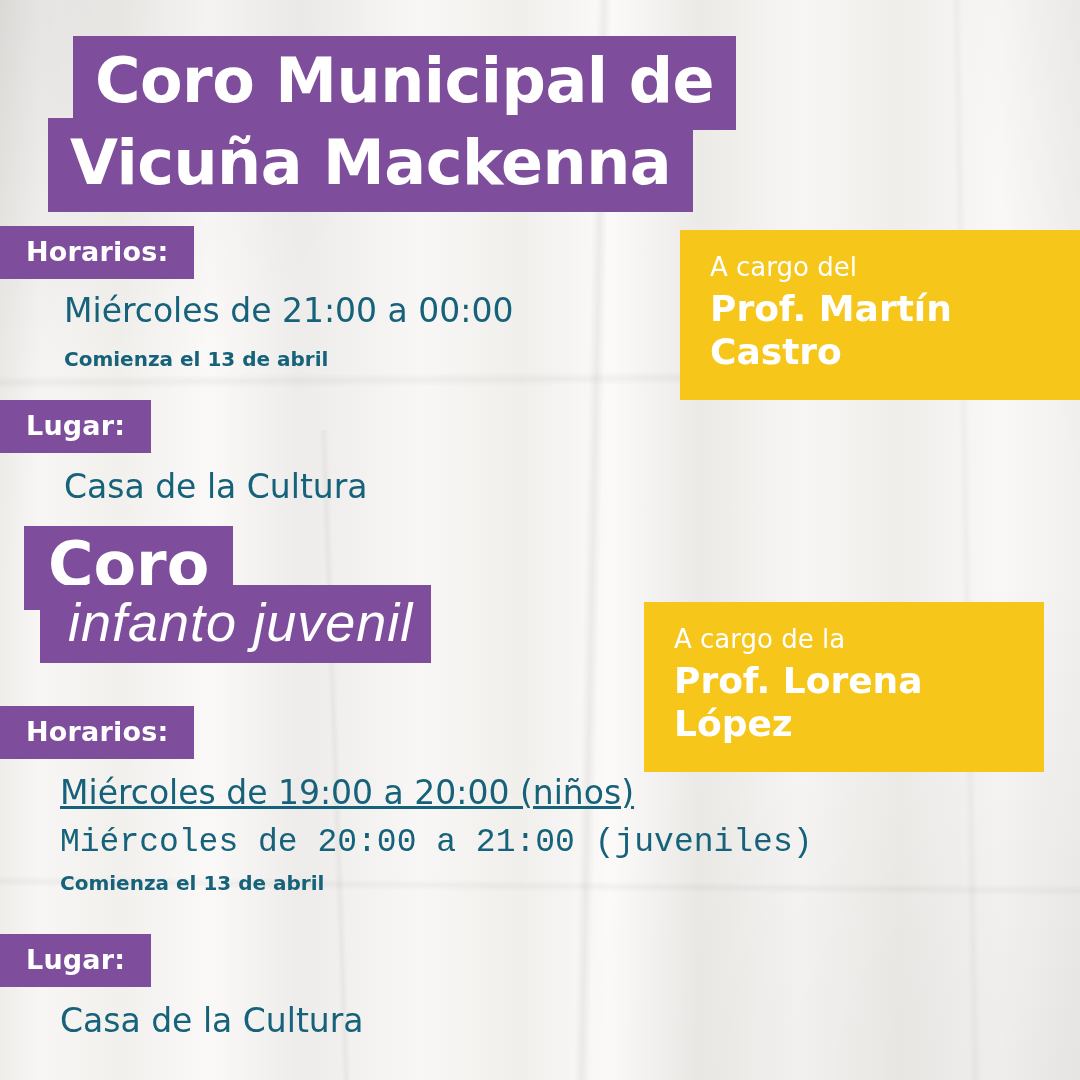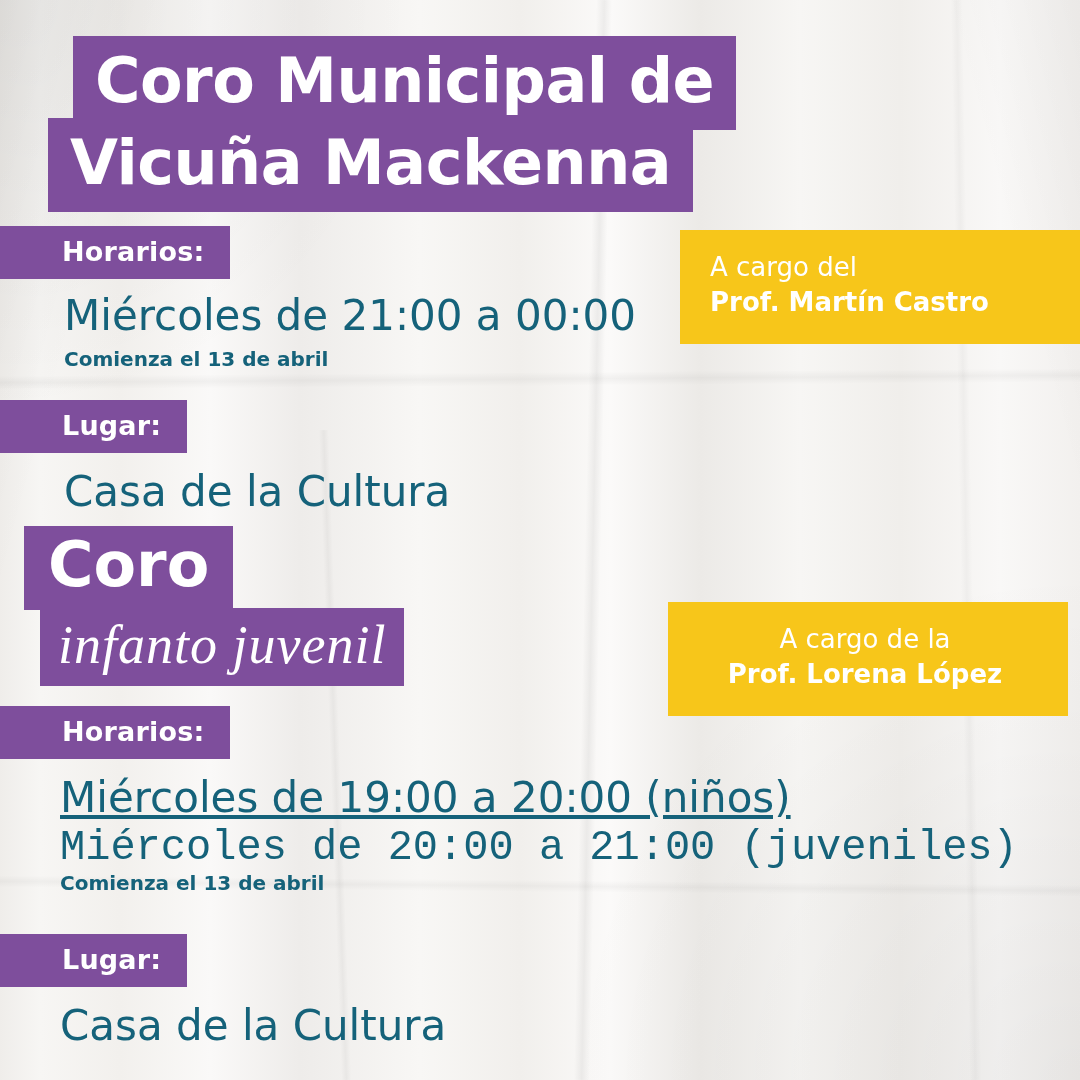--- a/index.html
+++ b/index.html
@@ -83,32 +83,32 @@
   #title-line-2 { left: 48px; top: 118px; }
 
   
   .label-band {
     position: absolute;
     font-size: 27px;
     letter-spacing: 0.2px;
     padding: 12px 26px 14px 26px;
     left: 0;
   }
-  .label-band.indent { padding-left: 62px; }
+  .label-band.indent { padding-left: 26px; }
 
   #horarios-1 { top: 226px; }
   #lugar-1    { top: 400px; }
   #horarios-2 { top: 706px; }
   #lugar-2    { top: 934px; }
 
   
   .body-line {
     position: absolute;
     color: #15627a;
-    font-size: 42px;
+    font-size: 33px;
     line-height: 1.15;
     white-space: nowrap;
   }
   .body-line.bold { font-weight: 700; font-size: 20px; }
 
   #sched-1-a   { left: 64px; top: 292px; }
   #start-1     { left: 64px; top: 348px; }
   #place-1     { left: 64px; top: 468px; }
 
   #sched-2-a   { left: 60px; top: 774px; text-decoration: underline; }
@@ -120,48 +120,48 @@
   #coro-word {
     position: absolute;
     left: 24px;
     top: 526px;
     font-size: 62px;
     padding: 8px 24px 14px 24px;
   }
   #coro-sub {
     position: absolute;
     left: 40px;
-    top: 608px;
+    top: 585px;
     font-size: 54px;
-    padding: 10px 18px 14px 18px;
+    padding: 10px 18px 14px 28px;
     font-weight: 400;
     font-style: italic;
-    font-family: Liberation Serif, serif;
+    font-family: Liberation Sans, sans-serif;
     letter-spacing: 1px;
   }
 
   
   .teacher-card {
     position: absolute;
     background: #f7c61a;
     color: #ffffff;
     padding: 22px 36px 26px 30px;
     width: 400px;
   }
   #teacher-card-1 { left: 680px; top: 230px; }
-  #teacher-card-2 { left: 668px; top: 602px; text-align: center; }
+  #teacher-card-2 { left: 644px; top: 602px; }
 
   .teacher-card .lead {
     font-size: 26px;
     font-weight: 400;
     line-height: 1.2;
     margin-bottom: 4px;
   }
   .teacher-card .name {
-    font-size: 26px;
+    font-size: 36px;
     font-weight: 700;
     line-height: 1.2;
   }
 </style>
 </head>
 <body>
 
 <div id="poster">
 
   <div class="crease v1"></div>

